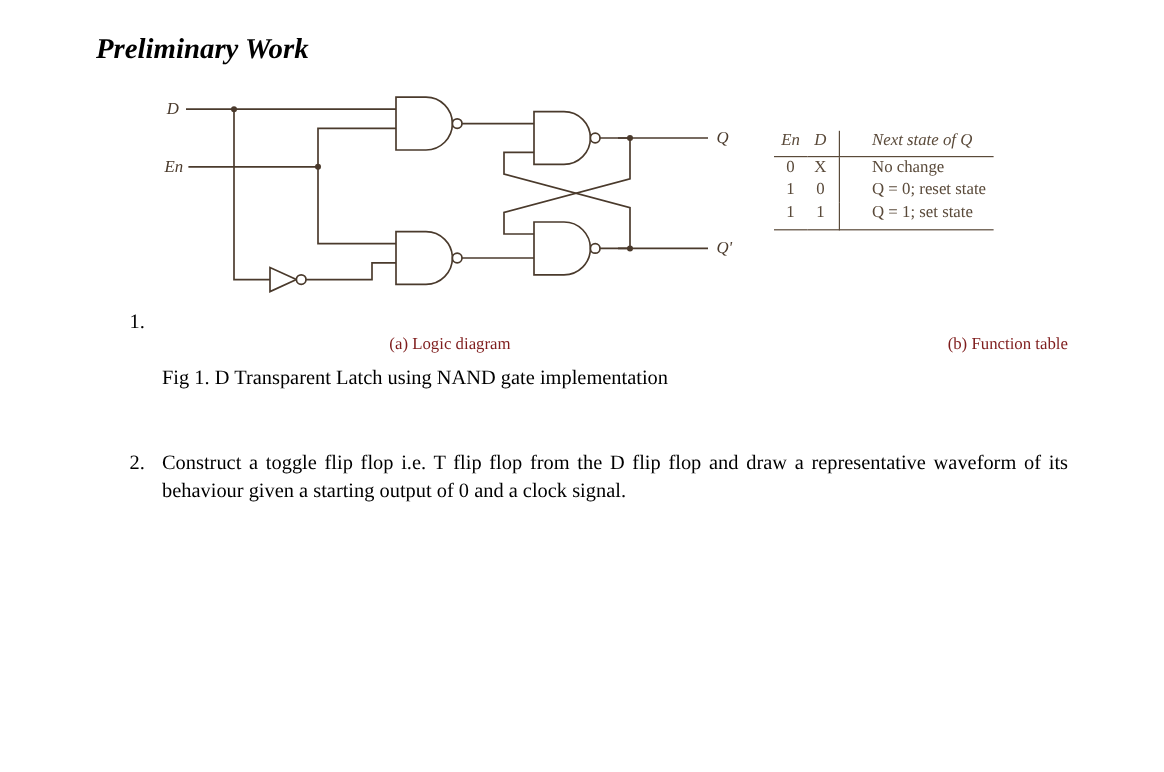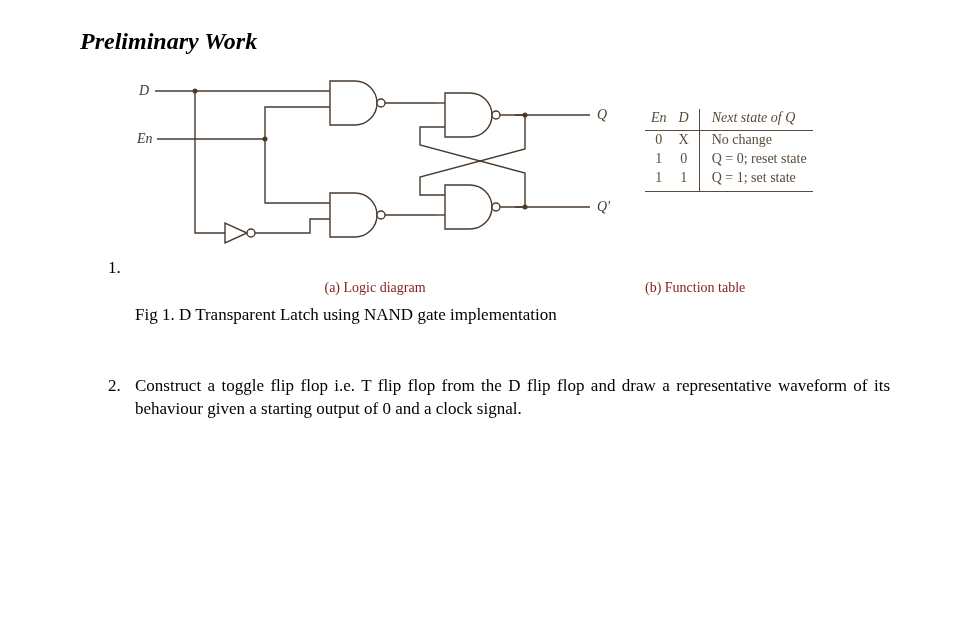--- a/index.html
+++ b/index.html
@@ -67,34 +67,34 @@
   }
   .fn-table td.col-en, .fn-table th.col-en,
   .fn-table td.col-d,  .fn-table th.col-d {
     text-align: center;
   }
   .fn-table td.col-d, .fn-table th.col-d {
     border-right: 1px solid #5a4a3a;
     padding-right: 10px;
   }
   .fn-table td.col-next, .fn-table th.col-next {
-    padding-left: 12px;
+    padding-left: 27px;
   }
   .fn-table tr:last-child td {
     border-bottom: 1px solid #5a4a3a;
     padding-bottom: 3px;
   }
   .subcaption-row {
     display: flex;
     font-size: 14px;
     color: #7f1d1d;
     margin-top: 6px;
   }
   .sub-a { flex: 0 0 480px; text-align: center; }
-  .sub-b { flex: 1; text-align: left; padding-left: 30px; }
+  .sub-b { flex: 1; text-align: right; padding-left: 30px; }
   .figcaption {
     font-size: 17px;
     margin-top: 6px;
     margin-bottom: 48px;
   }
 
   
   svg .wire { stroke: #4a3a2c; stroke-width: 1.4; fill: none; }
   svg .gate-fill { fill: #fff; stroke: #4a3a2c; stroke-width: 1.4; }
   svg .label { font-family: "Times New Roman", serif; font-size: 14px; font-style: italic; fill: #4a3a2c; }

